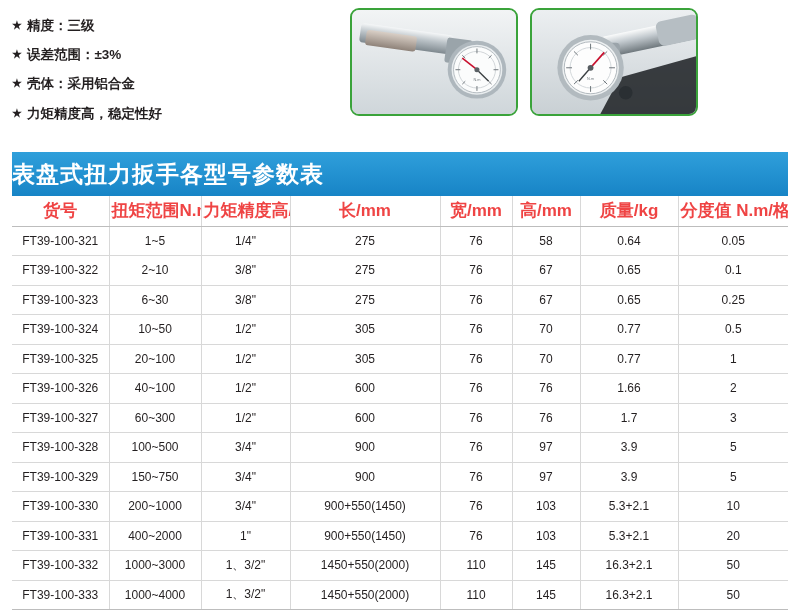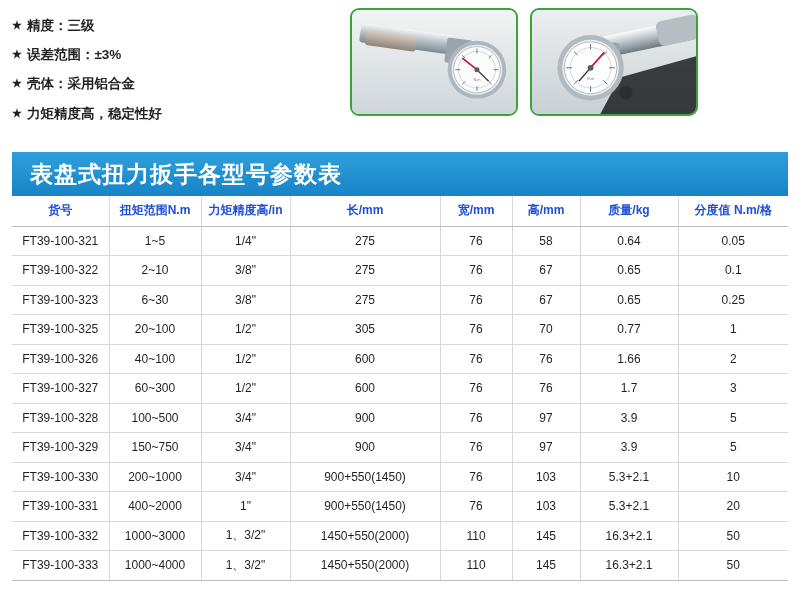--- a/index.html
+++ b/index.html
@@ -60,21 +60,20 @@
   .photo svg { display: block; width: 100%; height: 100%; }
 
   
   .title-bar {
     margin: 12px 12px 0 12px;
     height: 44px;
     background: #1d8fd1;
     background: linear-gradient(to bottom,#2f9fdb 0%, #1784c6 100%);
     display: flex;
     align-items: center;
-    padding-left: 18px;
   }
   .title-bar h1 {
     margin: 0;
     color: #ffffff;
     font-size: 23px;
     font-weight: bold;
     letter-spacing: 1px;
   }
 
   
@@ -88,22 +87,22 @@
   table.spec th, table.spec td {
     border: 1px solid #c8c8c8;
     text-align: center;
     height: 29.5px;
     padding: 0 2px;
     white-space: nowrap;
     overflow: hidden;
   }
   table.spec thead th {
     font-weight: bold;
-    font-size: 12px;
-    color: #1d4ed8;
+    font-size: 17px;
+    color: #ef4444;
     border-top: none;
     border-left: none;
     border-right: none;
     border-bottom: 1px solid #bdbdbd;
     height: 30px;
   }
   table.spec tbody td {
     border-left: none;
     border-right: none;
     border-top: none;
@@ -289,20 +288,30 @@
         <td>FT39-100-323</td>
         <td>6~30</td>
         <td>3/8"</td>
         <td>275</td>
         <td>76</td>
         <td>67</td>
         <td>0.65</td>
         <td>0.25</td>
       </tr>
       <tr>
+        <td>FT39-100-324</td>
+        <td>10~50</td>
+        <td>1/2"</td>
+        <td>305</td>
+        <td>76</td>
+        <td>70</td>
+        <td>0.77</td>
+        <td>0.5</td>
+      </tr>
+      <tr>
         <td>FT39-100-325</td>
         <td>20~100</td>
         <td>1/2"</td>
         <td>305</td>
         <td>76</td>
         <td>70</td>
         <td>0.77</td>
         <td>1</td>
       </tr>
       <tr>

